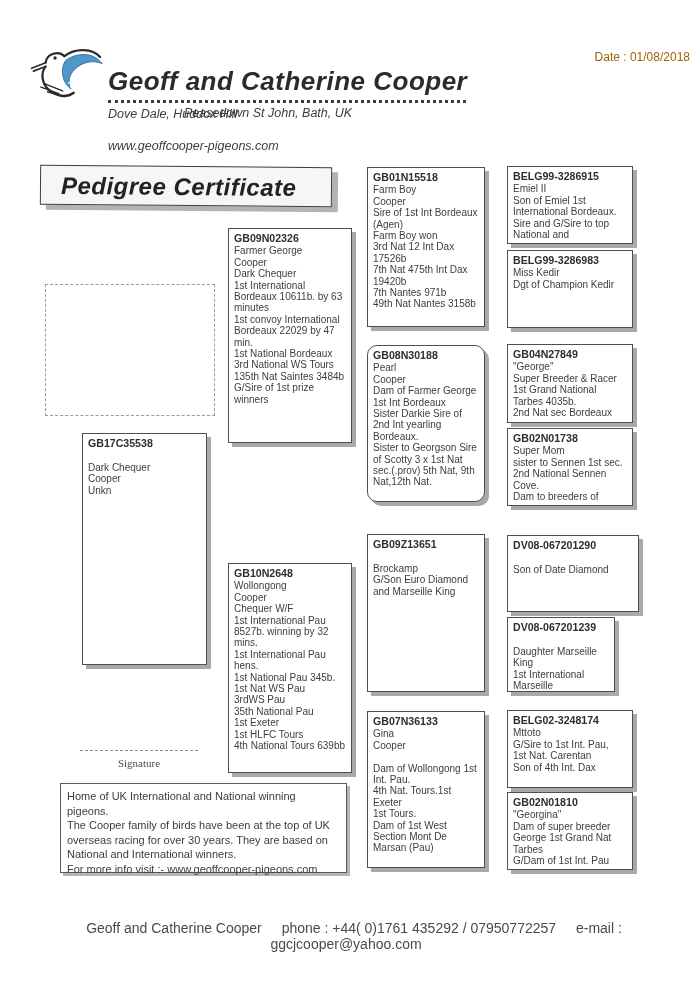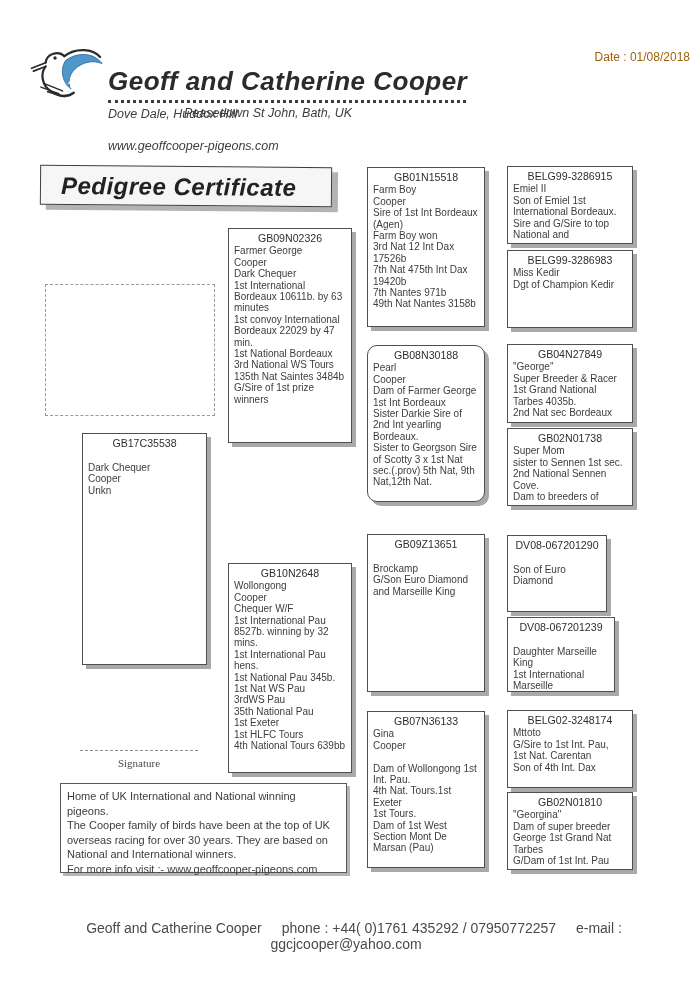--- a/index.html
+++ b/index.html
@@ -42,34 +42,34 @@
     position:absolute;left:45px;top:284px;width:168px;height:130px;
     border:1.5px dashed #9a9a9a;background:#fff;
   }
   
   .pbox{
     position:absolute;background:#ffffff;border:1px solid #4f4f4f;
     box-shadow:4px 4px 0 #a9a9a9;
     padding:4px 5px;box-sizing:border-box;overflow:hidden;
     font-size:10px;line-height:11.4px;color:#3d3d3d;
   }
-  .pbox .ring{font-weight:normal;font-size:10.6px;color:#2e2e2e;text-align:center;}
+  .pbox .ring{font-weight:bold;font-size:10.6px;color:#2e2e2e;}
   .pbox .body{white-space:pre-line;margin-top:1px;}
   .b0{left:82px;top:433px;width:125px;height:232px;}
   .b1{left:228px;top:228px;width:124px;height:215px;}
   .b2{left:228px;top:563px;width:124px;height:210px;}
   .b3{left:367px;top:167px;width:118px;height:160px;}
   .b4{left:367px;top:345px;width:118px;height:157px;border-radius:10px;}
   .b5{left:367px;top:534px;width:118px;height:158px;}
   .b6{left:367px;top:711px;width:118px;height:157px;}
   .b7{left:507px;top:166px;width:126px;height:78px;}
   .b8{left:507px;top:250px;width:126px;height:78px;}
   .b9{left:507px;top:344px;width:126px;height:79px;}
   .b10{left:507px;top:428px;width:126px;height:78px;}
-  .b11{left:507px;top:535px;width:100px;height:77px;}
+  .b11{left:507px;top:535px;width:132px;height:77px;}
   .b12{left:507px;top:617px;width:108px;height:75px;}
   .b13{left:507px;top:710px;width:126px;height:78px;}
   .b14{left:507px;top:792px;width:126px;height:78px;}
   
   #sig-line{
     position:absolute;left:80px;top:750px;width:118px;height:0;
     border-top:1.5px dashed #8f8f8f;
   }
   #sig-label{
     position:absolute;left:80px;top:757px;width:118px;text-align:center;
@@ -221,21 +221,21 @@
   </div>
   <div class="pbox b10">
     <div class="ring">GB02N01738</div>
     <div class="body">Super Mom
 sister to Sennen 1st sec. 2nd National Sennen Cove.
 Dam to breeders of</div>
   </div>
   <div class="pbox b11">
     <div class="ring">DV08-067201290</div>
     <div class="body">
-Son of Euro Diamond</div>
+Son of Date Diamond</div>
   </div>
   <div class="pbox b12">
     <div class="ring">DV08-067201239</div>
     <div class="body">
 Daughter Marseille King
 1st International Marseille</div>
   </div>
   <div class="pbox b13">
     <div class="ring">BELG02-3248174</div>
     <div class="body">Mttoto

